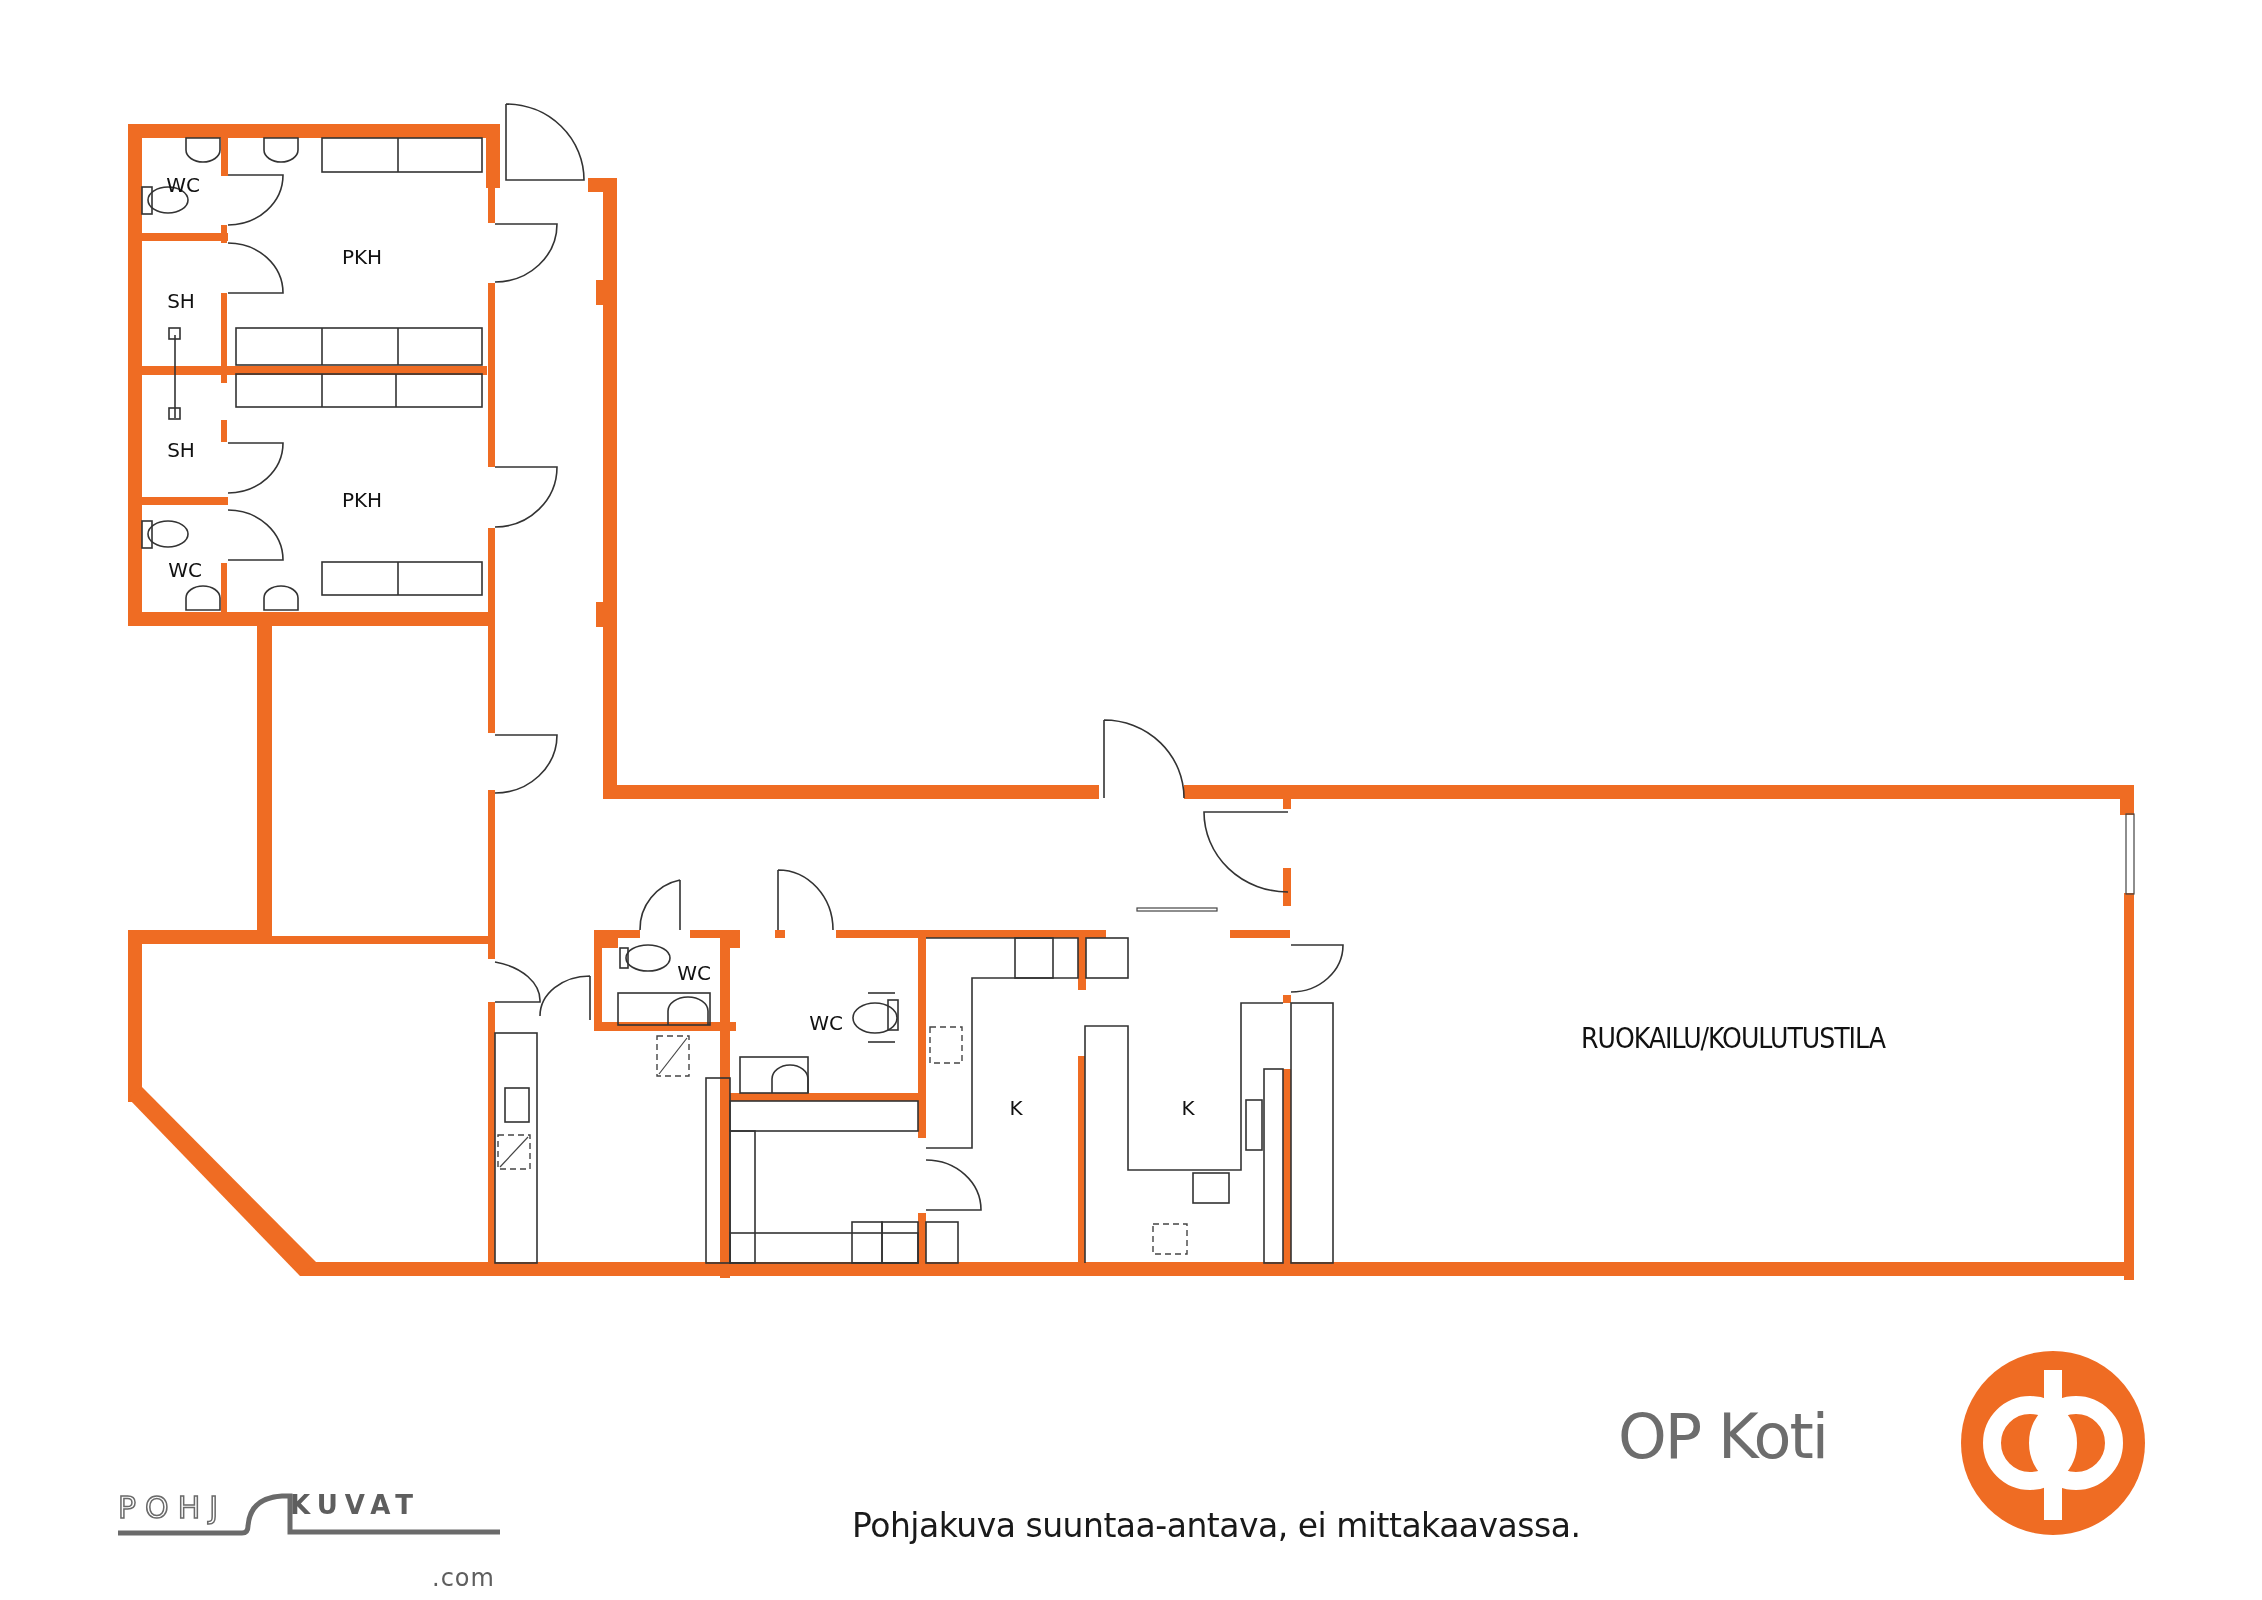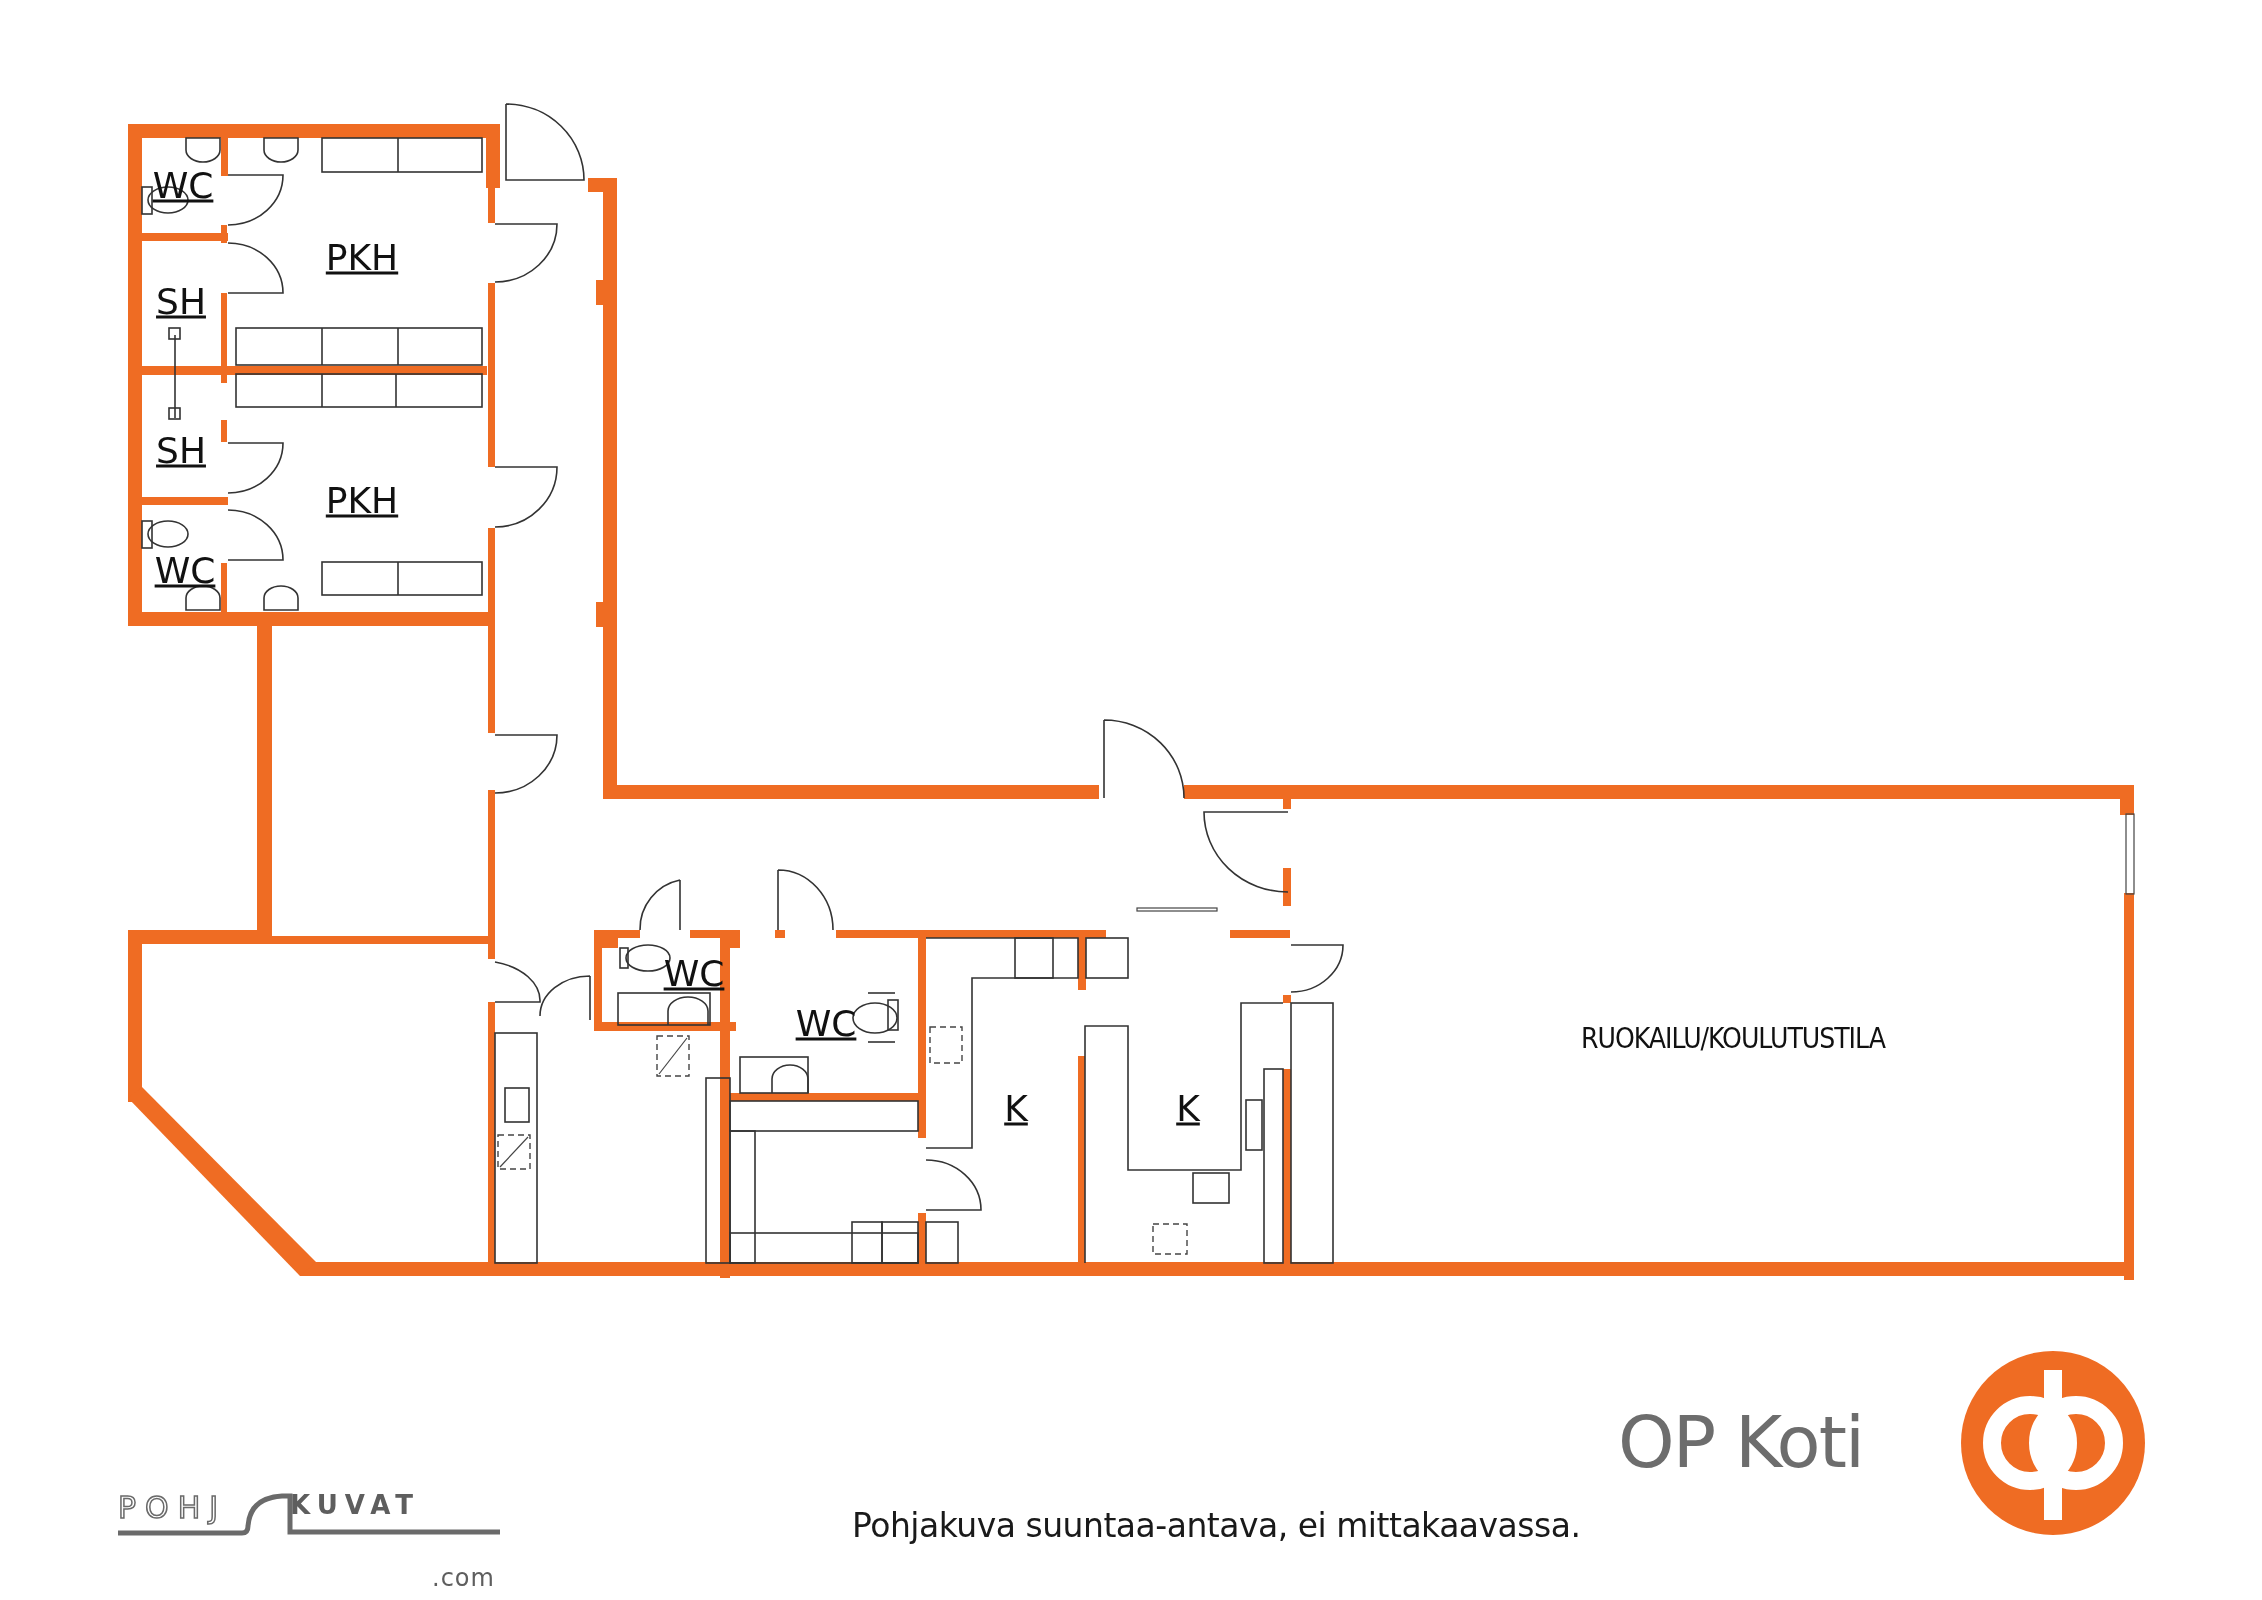--- a/index.html
+++ b/index.html
@@ -3,24 +3,24 @@
 <meta charset="utf-8">
 <style>
   html, body { margin:0; padding:0; background:#ffffff; }
   body { width:2262px; height:1600px; position:relative; overflow:hidden; font-family:"DejaVu Sans", sans-serif; }
   #plan { position:absolute; left:0; top:0; width:2262px; height:1600px; }
   .wall { fill:#ef6c23; }
   .ln { fill:none; stroke:#333; stroke-width:1.6; }
   .ln-thin { fill:none; stroke:#444; stroke-width:1.2; }
   .dash { fill:none; stroke:#444; stroke-width:1.4; stroke-dasharray:6 4; }
   .room-label { position:absolute; font-family:"DejaVu Sans", sans-serif; color:#111; white-space:nowrap; transform:translate(-50%,-50%); }
-  .room-label.big { font-size:36px;text-decoration:underline; }
+  .room-label.big { font-size:20px; }
   .room-label.wide { font-family:"DejaVu Sans", sans-serif; font-size:28px; font-stretch:condensed; letter-spacing:-1px; }
   .footer-note { position:absolute; left:852px; top:1506px; font-size:33px; color:#1a1a1a; font-family:"DejaVu Sans", sans-serif; letter-spacing:-0.5px; }
-  .brand-text { position:absolute; left:1618px; top:1400px; font-size:72px; color:#6d6d6d; font-family:"DejaVu Sans", sans-serif; letter-spacing:-2px; font-weight:normal; }
+  .brand-text { position:absolute; left:1618px; top:1400px; font-size:62px; color:#6d6d6d; font-family:"DejaVu Sans", sans-serif; letter-spacing:-2px; font-weight:normal; }
   .op-logo { position:absolute; left:1960px; top:1350px; width:186px; height:186px; }
   .pk-logo { position:absolute; left:110px; top:1486px; width:400px; height:60px; }
   .pk-light { position:absolute; left:118px; top:1490px; font-size:30px; letter-spacing:9px; color:#fff; -webkit-text-stroke:1.5px #6a6a6a; font-family:"DejaVu Sans", sans-serif; }
   .pk-bold { position:absolute; left:290px; top:1490px; font-size:26px; letter-spacing:7px; color:#5e5e5e; font-weight:bold; font-family:"DejaVu Sans", sans-serif; }
   .pk-com { position:absolute; left:432px; top:1564px; font-size:24px; letter-spacing:1px; color:#5e5e5e; font-family:"DejaVu Sans", sans-serif; }
 </style>
 </head>
 <body>
 
 <svg id="plan" viewBox="0 0 2262 1600" xmlns="http://www.w3.org/2000/svg">

